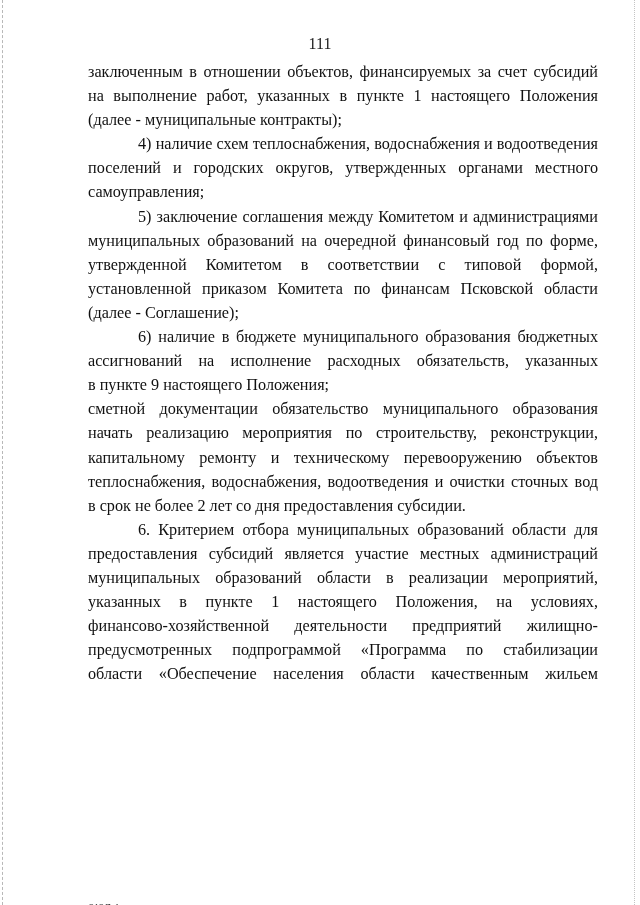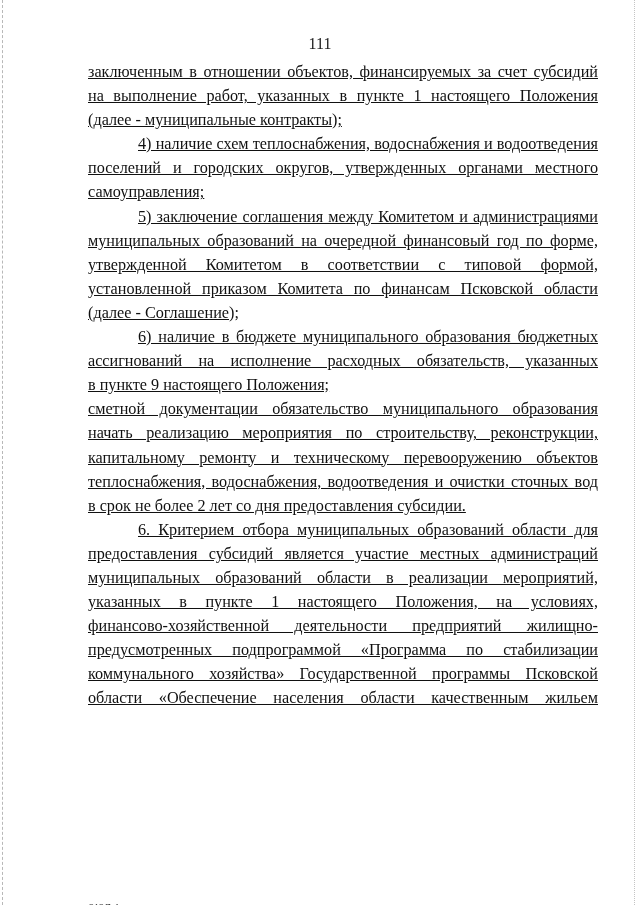--- a/index.html
+++ b/index.html
@@ -14,21 +14,21 @@
   .edge-right {
     position: absolute; left: 634px; top: 0; bottom: 0; width: 0;
     border-left: 1px dotted #c4c4c4;
   }
   .page-number {
     position: absolute; top: 35px; left: 0; width: 640px; text-align: center;
     font-size: 16px; color: #222;
   }
   .content {
     position: absolute; left: 88px; top: 60px; width: 510px;
-    font-size: 16.2px; line-height: 24.1px; text-decoration: underline;
+    font-size: 16.2px; line-height: 24.1px;
   }
   .para { margin: 0; text-align: justify; text-align-last: left; }
   .line { display: block; text-align: justify; text-align-last: justify; white-space: nowrap; }
   .line.last { text-align-last: left; }
   .footer {
     position: absolute; left: 89px; top: 861px; font-size: 10px; color: #222; margin-top: 41px;
   }
 </style>
 </head>
 <body>
@@ -68,18 +68,17 @@
       <span class="line">теплоснабжения, водоснабжения, водоотведения и очистки сточных вод</span>
       <span class="line last">в срок не более 2 лет со дня предоставления субсидии.</span>
     </div>
     <div class="para">
       <span class="line" style="padding-left: 50px;">6. Критерием отбора муниципальных образований области для</span>
       <span class="line">предоставления субсидий является участие местных администраций</span>
       <span class="line">муниципальных образований области в реализации мероприятий,</span>
       <span class="line">указанных в пункте 1 настоящего Положения, на условиях,</span>
       <span class="line">финансово-хозяйственной деятельности предприятий жилищно-</span>
       <span class="line">предусмотренных подпрограммой «Программа по стабилизации</span>
-      <span class="line">коммунального хозяйства» Государственной программы Псковской</span>
       <span class="line">области «Обеспечение населения области качественным жильем</span>
     </div>
   </div>
 
 <div class="footer">212Д.doc</div>
 
 </body></html>

